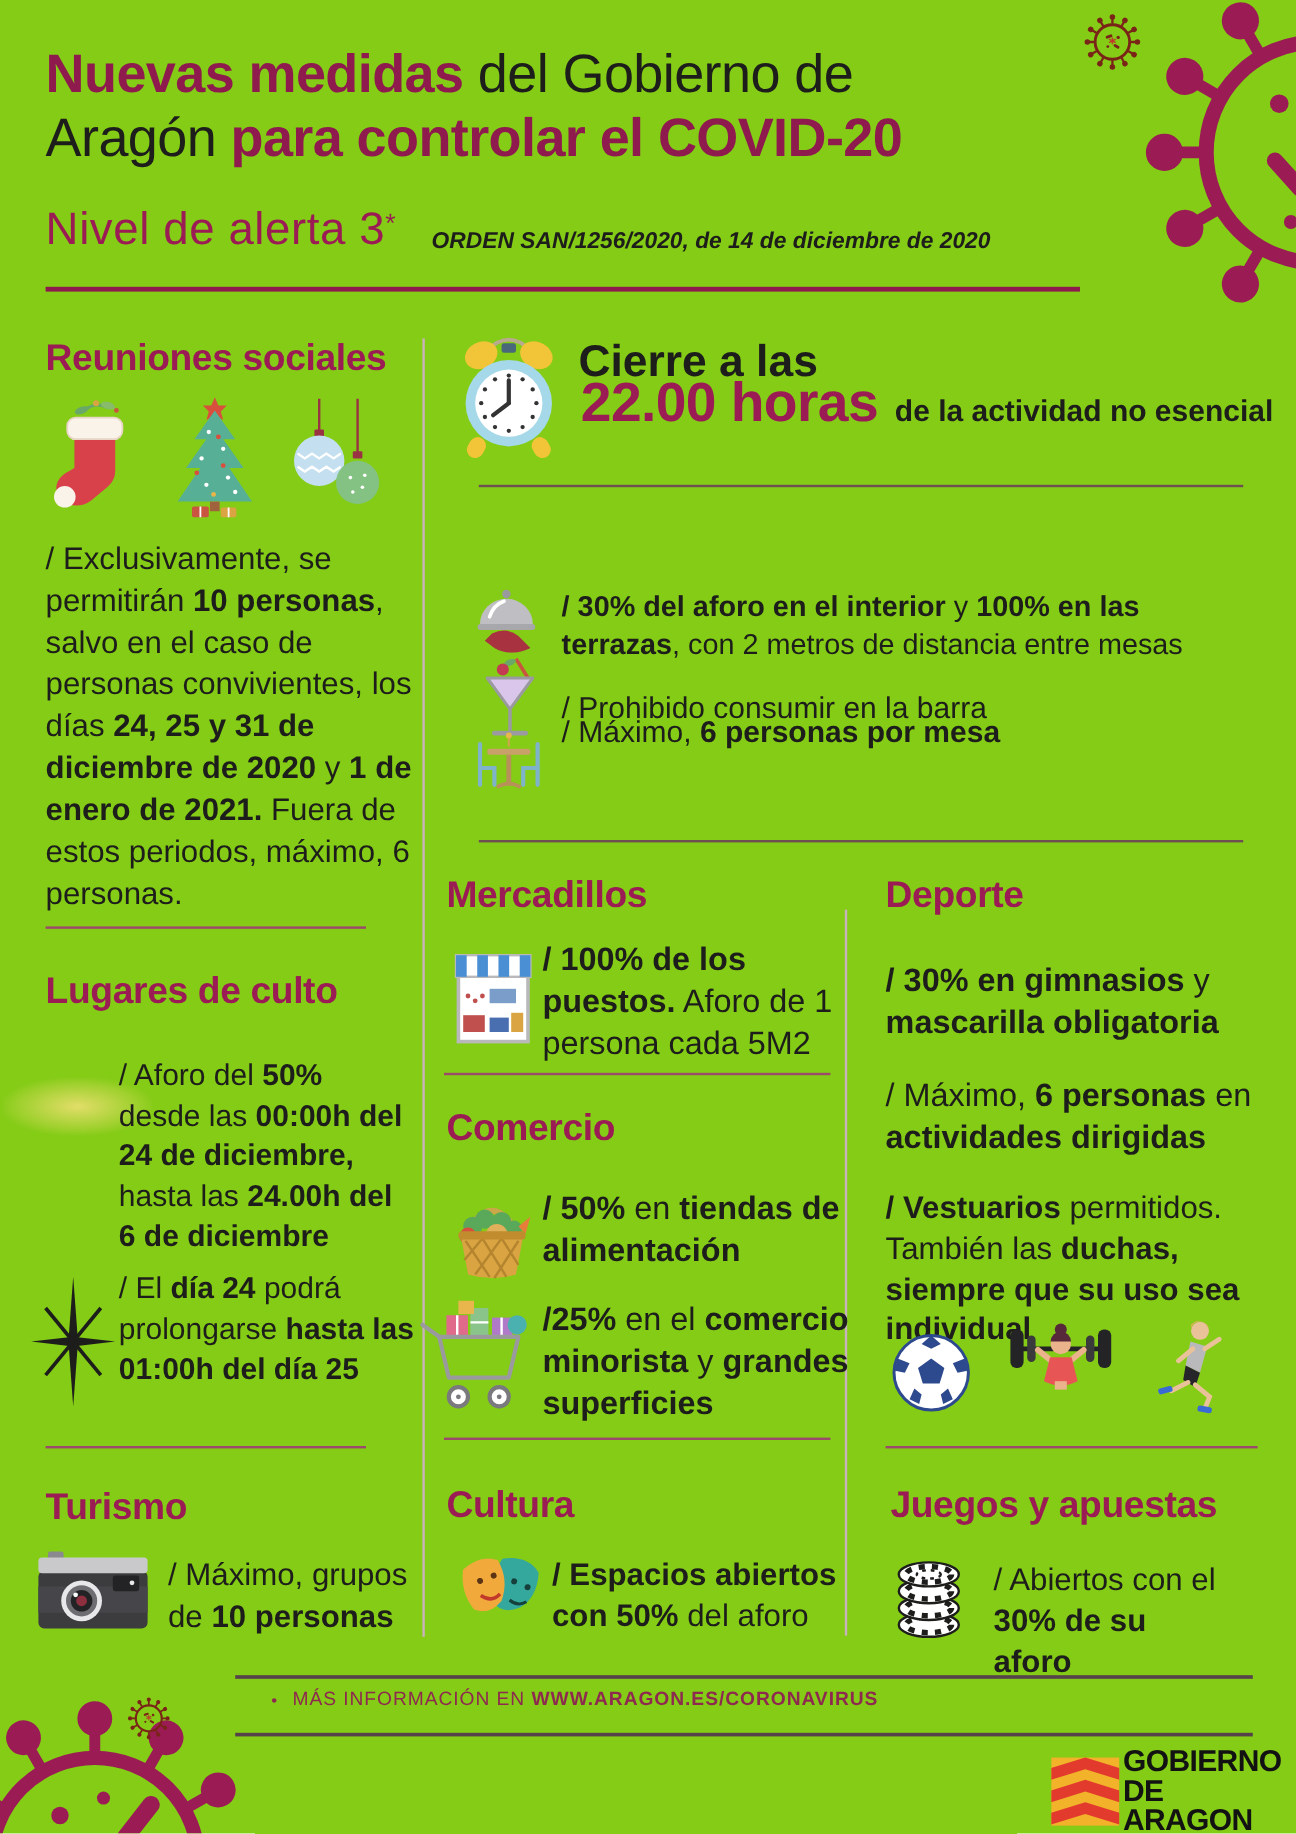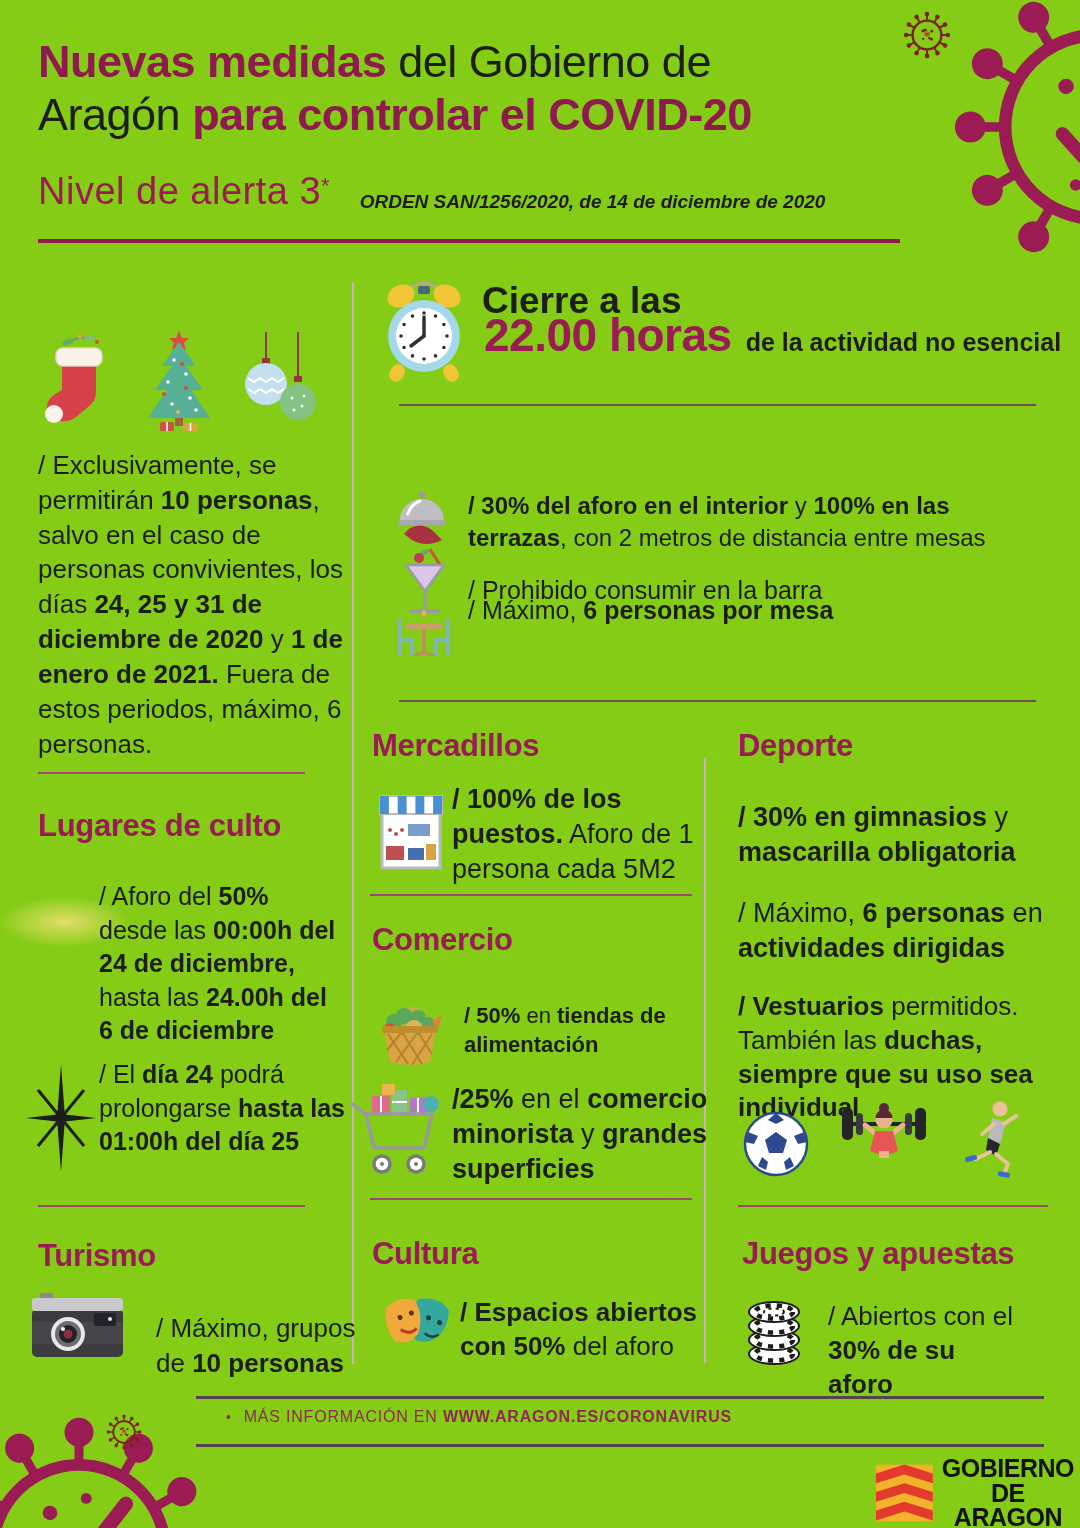--- a/index.html
+++ b/index.html
@@ -21,21 +21,21 @@
   .vline{width:2px;background:#c9b2bc;}
   .hr-header{height:4px;background:#8e1a4e;}
   .closure1{font-size:37px;font-weight:700;}
   .closure2{display:flex;align-items:baseline;}
   .closure-time{font-size:46px;font-weight:700;color:#9b1b54;letter-spacing:-0.5px;}
   .closure-suffix{font-size:25px;font-weight:700;margin-left:14px;}
   .iconrow{display:flex;align-items:flex-end;gap:20px;}
   .sporticons{display:flex;align-items:flex-end;gap:28px;}
   .finfo{font-size:16px;color:#8e2950;letter-spacing:0.8px;display:flex;align-items:center;}
   .finfo .bullet{margin-right:12px;font-size:14px;}
-  .logo{display:flex;align-items:center;gap:3px;text-align:center;}
+  .logo{display:flex;align-items:center;gap:3px;}
   .logo-text{font-size:25px;font-weight:800;line-height:0.98;letter-spacing:-0.5px;color:#121212;}
   .glow{background:radial-gradient(ellipse at center, rgba(243,224,120,0.85) 0%, rgba(243,224,120,0.25) 55%, rgba(243,224,120,0) 75%);
         filter:blur(1px);}
 </style>
 </head>
 <body>
 
 <svg width="0" height="0" style="position:absolute">
   <defs>
     <symbol id="vbig" viewBox="0 0 300 300">
@@ -196,20 +196,21 @@
     <span class="alert">Nivel de alerta 3</span>
       <span class="alert-sup">*</span>
     <span class="order">ORDEN SAN/1256/2020, de 14 de diciembre de 2020</span>
   </div>
 
   <div class="abs hr-header" style="left:38px;top:239px;width:862px"></div>
 
   <div class="abs vline" style="left:352px;top:282px;height:1082px"></div>
   <div class="abs vline" style="left:704px;top:758px;height:605px"></div>
 
+  <div class="abs sec" style="left:38px;top:280px">Reuniones sociales</div>
 
   <div class="abs iconrow" style="left:40px;top:330px">
     <svg width="78" height="100" viewBox="0 0 78 100">
       <path d="M30 10 q10 -8 20 -2" stroke="#6aa86a" stroke-width="2.5" fill="none"></path>
       <ellipse cx="28" cy="10" rx="6" ry="3" fill="#6aa86a" transform="rotate(-20 28 10)"></ellipse>
       <ellipse cx="50" cy="6" rx="6" ry="3" fill="#88bb6a" transform="rotate(15 50 6)"></ellipse>
       <circle cx="40" cy="4" r="2.5" fill="#d9a441"></circle>
         <circle cx="57" cy="10" r="2" fill="#c9543f"></circle>
       <path d="M22 34 h34 v26 c0 7 -3 11 -8 15 l-12 10 c-9 7 -22 5 -27 -3 c-5 -9 0 -17 8 -21 l5 -3 z" fill="#d8414a"></path>
       <circle cx="14" cy="82" r="9" fill="#faf3ea"></circle>
@@ -290,21 +291,21 @@
     <rect x="2" y="8" width="91" height="13" rx="3" fill="#c9c9cb"></rect>
     <rect x="2" y="32" width="91" height="22" fill="#46464a"></rect>
     <rect x="64" y="23" width="22" height="13" rx="2" fill="#232325"></rect>
       <circle cx="80" cy="29" r="2" fill="#e8e8ea"></circle>
     <circle cx="38" cy="44" r="17" fill="#e8e8ea"></circle>
       <circle cx="38" cy="44" r="13" fill="#6e6e72"></circle>
     <circle cx="38" cy="44" r="9" fill="#232325"></circle>
       <circle cx="38" cy="44" r="4.5" fill="#8e2f3f"></circle>
     <circle cx="33" cy="39" r="2" fill="#ffffff"></circle>
   </svg>
-  <p class="abs body" style="left:140px;top:1295px;width:200px;margin:16px">
+  <p class="abs body" style="left:140px;top:1295px;width:200px;margin:0">
     <span>/ Máximo, grupos de </span><span class="b">10 personas</span>
   </p>
 
   <svg class="abs" style="left:374px;top:272px" width="100" height="114" viewBox="0 0 100 114">
     <path d="M32 20 Q50 2 68 20" stroke="#b9a98e" stroke-width="3" fill="none"></path>
     <ellipse cx="27" cy="24" rx="14" ry="11" fill="#f2c437" transform="rotate(-25 27 24)"></ellipse>
     <ellipse cx="73" cy="24" rx="14" ry="11" fill="#f2c437" transform="rotate(25 73 24)"></ellipse>
     <rect x="44" y="14" width="12" height="8" rx="2" fill="#49687a"></rect>
     <rect x="16" y="92" width="14" height="18" rx="7" fill="#f2c437" transform="rotate(30 23 101)"></rect>
     <rect x="70" y="92" width="14" height="18" rx="7" fill="#f2c437" transform="rotate(-30 77 101)"></rect>
@@ -418,21 +419,21 @@
     <g stroke="#b4842e" stroke-width="2">
       <line x1="14" y1="42" x2="34" y2="72"></line>
         <line x1="28" y1="40" x2="48" y2="72"></line>
         <line x1="44" y1="40" x2="58" y2="62"></line>
       <line x1="58" y1="42" x2="38" y2="73"></line>
         <line x1="44" y1="40" x2="22" y2="70"></line>
         <line x1="28" y1="40" x2="13" y2="58"></line>
     </g>
     <rect x="8" y="34" width="56" height="7" rx="3" fill="#c08c2e"></rect>
   </svg>
-  <p class="abs body" style="left:452px;top:990px;width:254px;margin:12px;font-size:22px;line-height:1.3">
+  <p class="abs body" style="left:452px;top:990px;width:254px;margin:0;font-size:27px;line-height:1.3">
     <span class="b">/ </span><span class="b">50%</span><span> en </span><span class="b">tiendas de alimentación</span>
   </p>
   <svg class="abs" style="left:348px;top:1082px" width="98" height="104" viewBox="0 0 98 104">
     <rect x="24" y="14" width="18" height="18" fill="#e06a8a"></rect>
       <line x1="33" y1="14" x2="33" y2="32" stroke="#fff" stroke-width="2"></line>
     <rect x="44" y="8" width="15" height="24" fill="#8ac48a"></rect>
       <line x1="44" y1="20" x2="59" y2="20" stroke="#fff" stroke-width="2"></line>
     <rect x="62" y="16" width="17" height="15" fill="#b07ac9"></rect>
       <line x1="70" y1="16" x2="70" y2="31" stroke="#fff" stroke-width="2"></line>
     <rect x="34" y="2" width="13" height="11" fill="#e8b64c"></rect>

